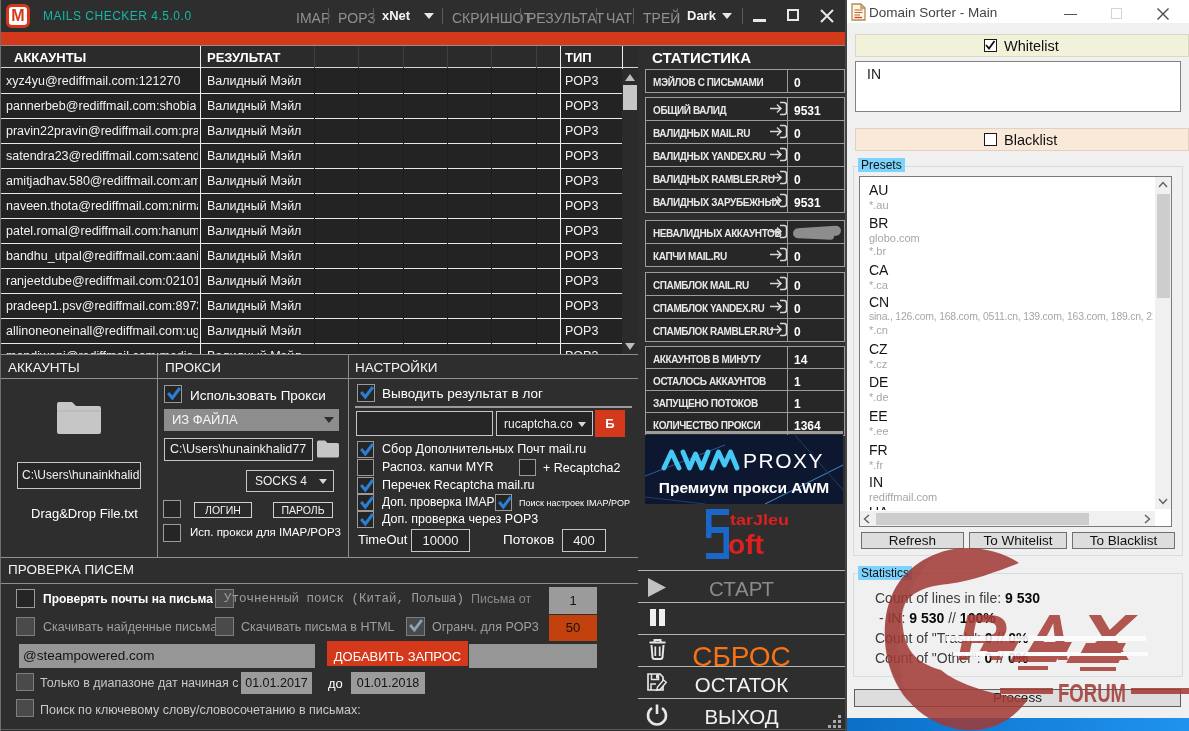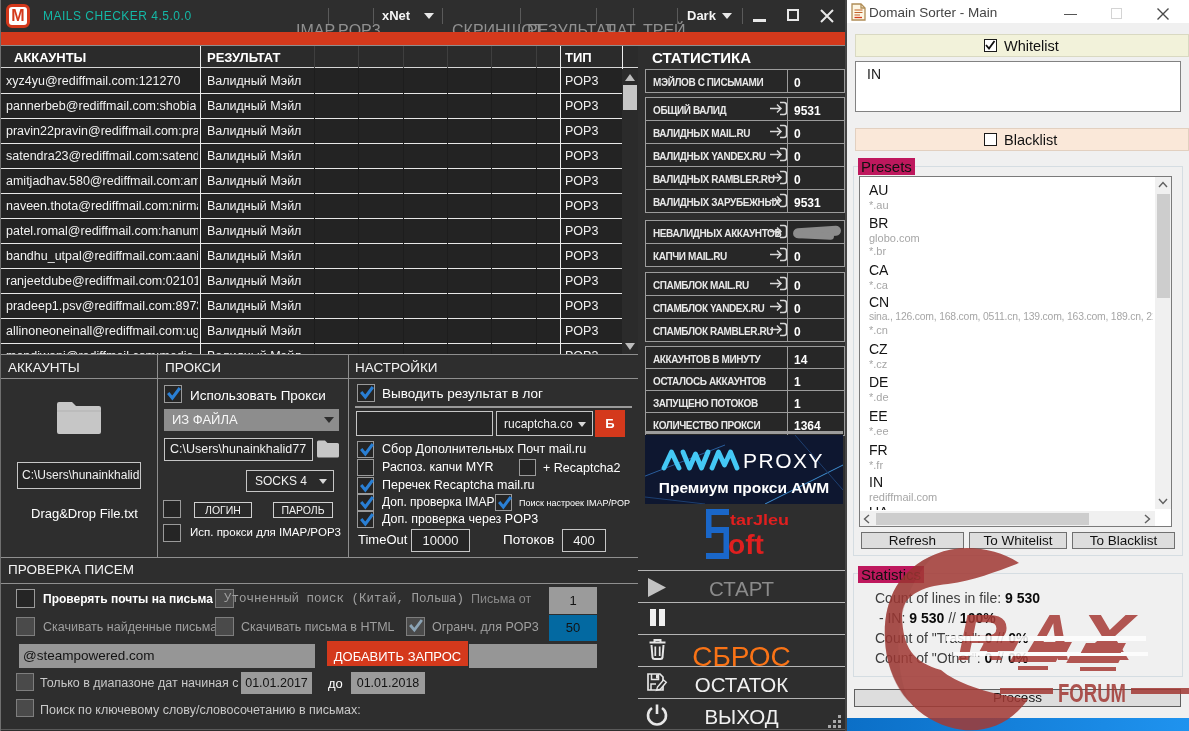--- a/index.html
+++ b/index.html
@@ -4,21 +4,21 @@
 <style>
 html,body{margin:0;padding:0;background:#fff;}
 *{box-sizing:border-box;font-family:"Liberation Sans",sans-serif;}
 #root{position:relative;width:1189px;height:731px;overflow:hidden;background:#f0f0f0;}
 .abs{position:absolute;}
 
 #main{position:absolute;left:0;top:0;width:847px;height:731px;background:#2e2e2e;overflow:hidden;border-right:2px solid #454545;}
 #titlebar{position:absolute;left:0;top:0;width:845px;height:32px;background:#2e2e2e;}
 #mlogo{position:absolute;left:6px;top:4px;width:24px;height:24px;background:#fff;border:3px solid #d4391c;border-radius:6px;color:#d4391c;font-weight:bold;font-size:16px;line-height:18px;text-align:center;}
 #apptitle{position:absolute;left:43px;top:9px;color:#14b8a6;font-size:12px;letter-spacing:0.5px;}
-.mi{position:absolute;top:22px;font-size:16px;color:#909090;}
+.mi{position:absolute;top:10px;font-size:14px;color:#909090;}
 .mi.w{color:#f5f5f5;font-weight:bold;font-size:13px;top:8px;}
 .msep{position:absolute;top:8px;width:1px;height:16px;background:#5a5a5a;}
 .caret{position:absolute;width:0;height:0;border-left:5px solid transparent;border-right:5px solid transparent;border-top:6px solid #e8e8e8;}
 #redbar{position:absolute;left:0;top:32px;width:845px;height:14px;background:#d4391c;border-bottom:1px solid #8f8f8f;}
 
 #tablezone{position:absolute;left:0;top:46px;width:638px;height:308px;background:#232323;overflow:hidden;}
 #thead{position:absolute;left:0;top:0;width:638px;height:22px;background:#2b2b2b;border-bottom:1px solid #d6d6d6;}
 #thead .h{position:absolute;top:4px;font-size:13px;font-weight:bold;color:#fff;}
 .vline{position:absolute;width:1px;background:#ededed;}
 .row{position:absolute;left:0;width:622px;height:25px;border-bottom:1px solid #e8e8e8;color:#f2f2f2;font-size:12.5px;}
@@ -42,21 +42,21 @@
 .cb svg{position:absolute;left:-1px;top:-3px;width:20px;height:20px;}
 .lab{position:absolute;color:#fff;font-size:13px;white-space:nowrap;}
 .dlab{position:absolute;color:#9f9f9f;font-size:12.5px;white-space:nowrap;}
 .dinput{position:absolute;background:#262626;border:1px solid #c6c6c6;color:#f0f0f0;font-size:12.5px;white-space:nowrap;overflow:hidden;}
 .ginput{position:absolute;background:#969696;color:#131313;font-size:13.5px;white-space:nowrap;overflow:hidden;}
 .redbtn{position:absolute;background:#d4391c;color:#fff;text-align:center;}
 
 #domain{position:absolute;left:847px;top:0;width:342px;height:731px;background:#f0f0f0;}
 #dtitle{position:absolute;left:0;top:0;width:342px;height:23px;background:#fff;}
 .gbox{position:absolute;border:1px solid #dcdcdc;}
-.glabel{position:absolute;background:#be185d;font-size:15px;color:#111;padding:0 3px;}
+.glabel{position:absolute;background:#7dd3fc;font-size:12px;color:#111;padding:0 3px;}
 .wbtn{position:absolute;background:#dddddd;border:1px solid #707070;font-size:13.5px;color:#111;text-align:center;}
 .country{position:absolute;left:22px;font-size:14px;color:#141414;}
 .dom{position:absolute;left:22px;font-size:11px;color:#a6a6a6;white-space:nowrap;}
 </style>
 </head>
 <body>
 <div id="root">
   <div id="main">
     <div id="titlebar">
       <div id="mlogo">M</div>
@@ -455,21 +455,21 @@
     <div class="cb" style="left:16px;top:617px;width:19px;height:19px;background:#4a4a4a;border-color:#7e7e7e;"></div>
     <div class="dlab" style="left:43px;top:620px;">Скачивать найденные письма</div>
     <div class="cb" style="left:215px;top:617px;width:19px;height:19px;background:#4a4a4a;border-color:#7e7e7e;"></div>
     <div class="dlab" style="left:241px;top:620px;">Скачивать письма в HTML</div>
     <div class="cb" style="left:406px;top:617px;width:19px;height:19px;background:#4a4a4a;border-color:#7e7e7e;">
         <svg width="24" height="24" viewBox="0 0 24 24">
           <path d="M5 12 L10 18 L19 6" stroke="#8ba3b5" stroke-width="3.4" fill="none"></path>
         </svg>
       </div>
     <div class="dlab" style="left:432px;top:620px;">Огранч. для POP3</div>
-    <div class="ginput" style="left:549px;top:615px;width:48px;height:26px;line-height:26px;text-align:center;font-size:13px;background:#0369a1;">50</div>
+    <div class="ginput" style="left:549px;top:615px;width:48px;height:26px;line-height:26px;text-align:center;font-size:13px;background:#c2410c;">50</div>
     <div class="ginput" style="left:19px;top:644px;width:296px;height:24px;line-height:24px;padding-left:4px;">@steampowered.com</div>
     <div class="redbtn" style="left:327px;top:641px;width:141px;height:25px;font-size:13px;line-height:31px;">ДОБАВИТЬ ЗАПРОС</div>
     <div class="ginput" style="left:469px;top:644px;width:128px;height:24px;"></div>
     <div class="cb" style="left:16px;top:673px;background:#4a4a4a;border-color:#7e7e7e;"></div>
     <div class="dlab" style="left:40px;top:676px;color:#c9c9c9;">Только в диапазоне дат начиная с</div>
     <div class="ginput" style="left:241px;top:672px;width:71px;height:22px;line-height:22px;text-align:center;font-size:12.5px;background:#9b9b9b;">01.01.2017</div>
     <div class="lab" style="left:328px;top:676px;font-size:13px;">до</div>
     <div class="ginput" style="left:351px;top:672px;width:74px;height:22px;line-height:22px;text-align:center;font-size:12.5px;background:#9b9b9b;">01.01.2018</div>
     <div class="cb" style="left:16px;top:699px;background:#4a4a4a;border-color:#7e7e7e;"></div>
     <div class="dlab" style="left:40px;top:703px;color:#c9c9c9;">Поиск по ключевому слову/словосочетанию в письмах:</div>

